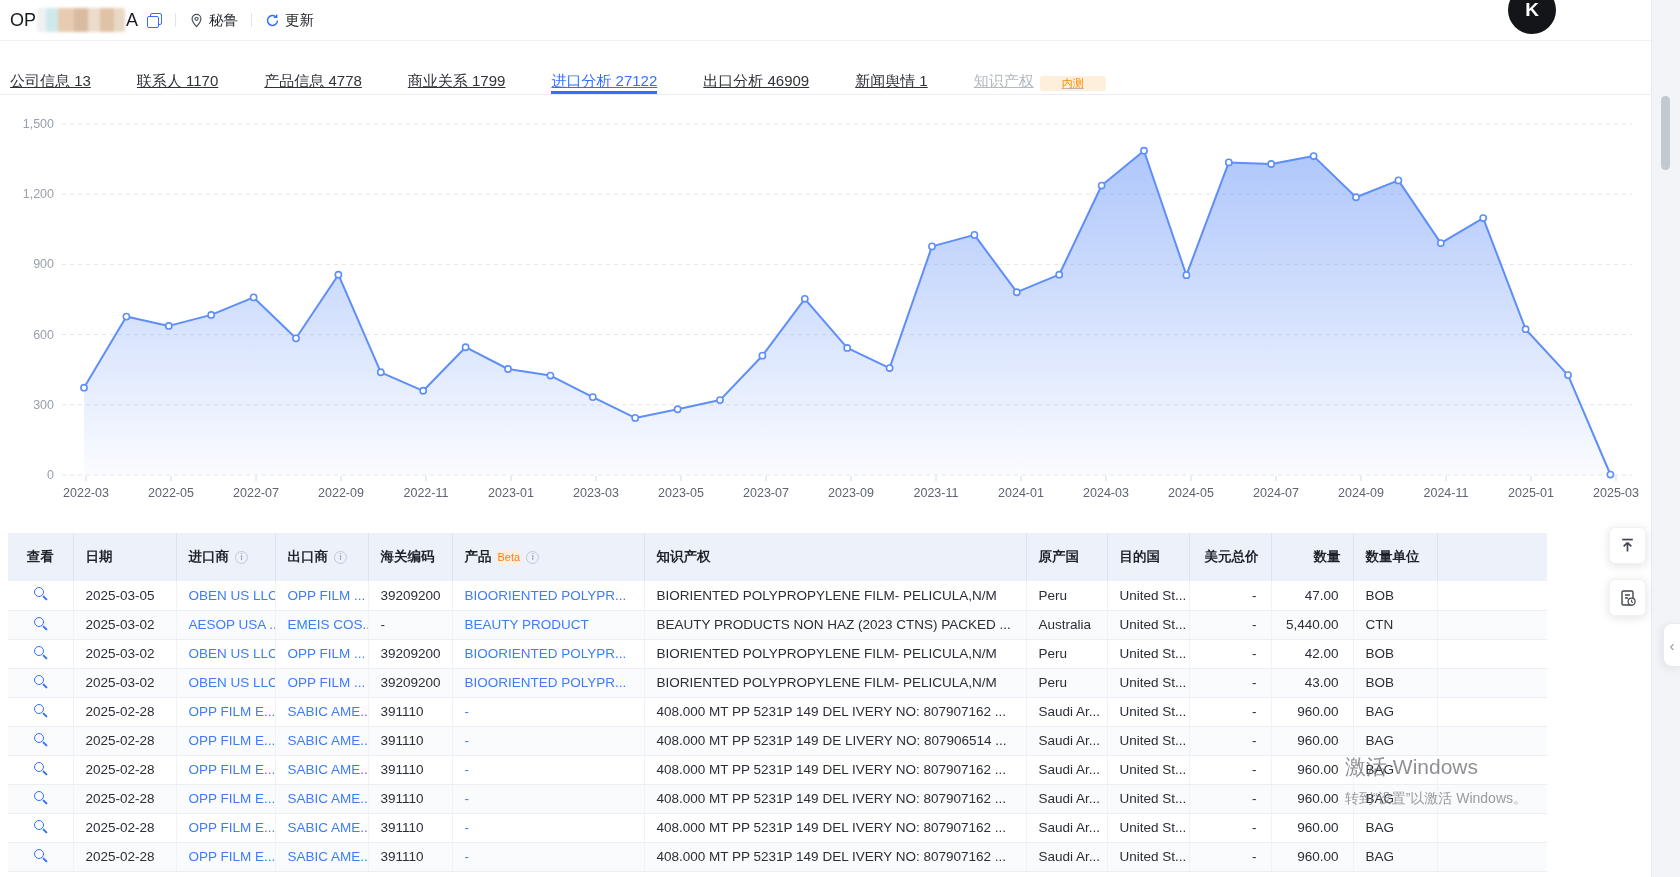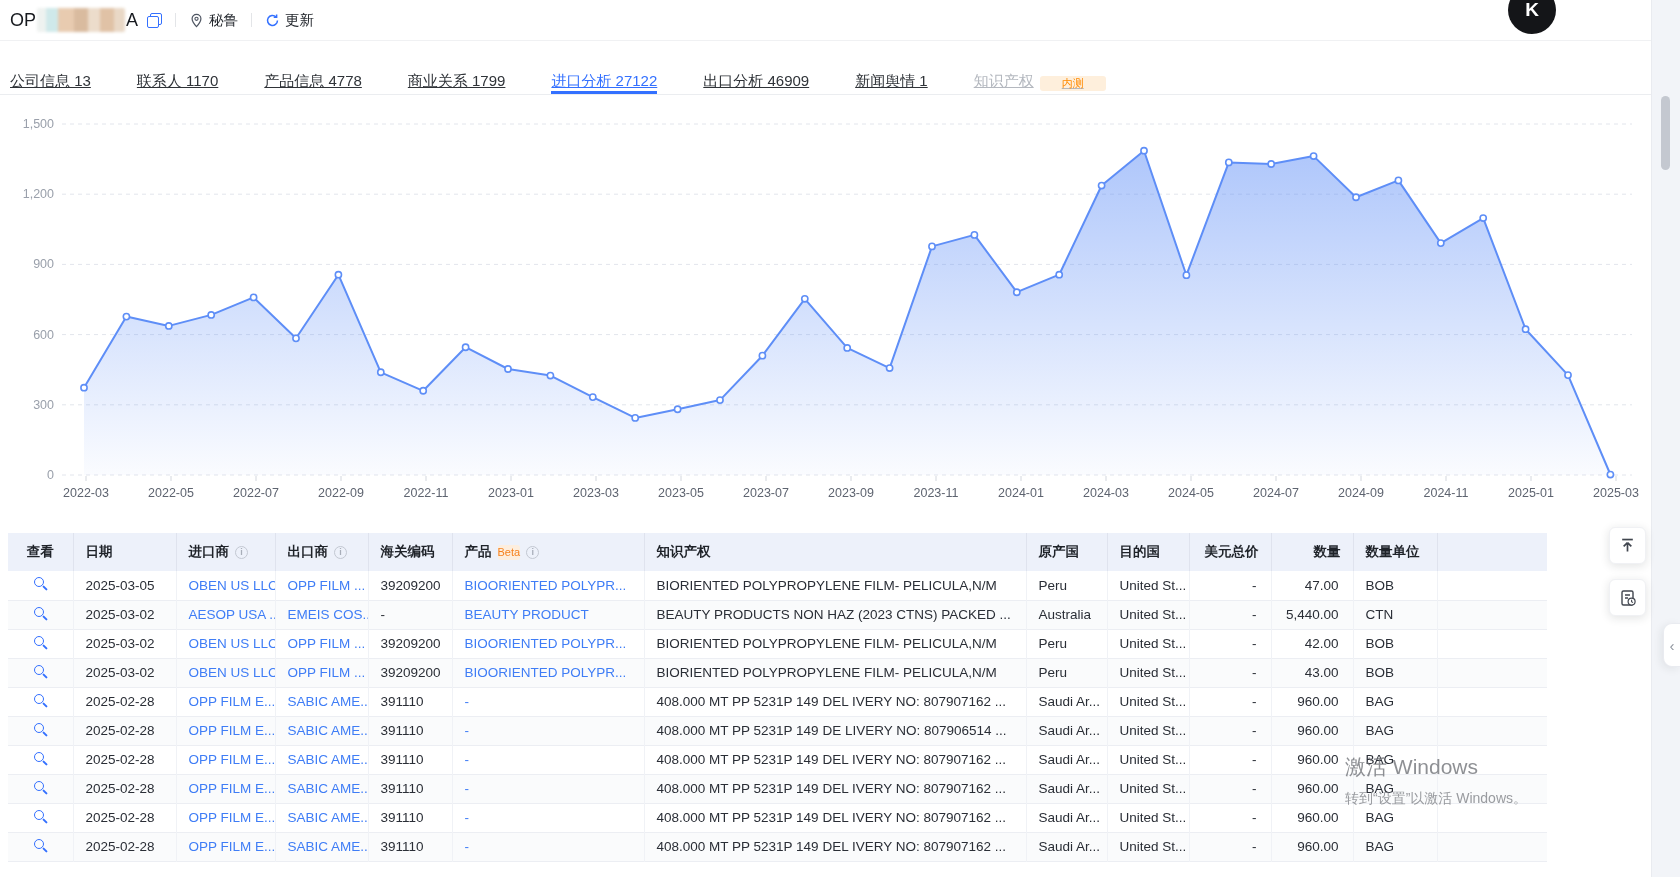--- a/index.html
+++ b/index.html
@@ -41,21 +41,21 @@
         border-radius:3px; padding:2px 22px; line-height:1; font-weight:normal;}
 
   
   .chart-wrap{ position:relative; height:412px; width:1640px; overflow:hidden; background:#fff;}
 
   
   .table-wrap{ margin:26px 0 0 8px; width:1540px; }
   table{ border-collapse:collapse; table-layout:fixed; width:1539px; font-size:13.5px;}
   th,td{ padding:0 12px; height:29px; overflow:hidden; white-space:nowrap; text-overflow:clip;
          border-right:1px solid #f0f2f6; }
-  thead th{ height:38px; background:#edf1fa; border-right:1px solid #dfe3ee;
+  thead th{ height:48px; background:#edf1fa; border-right:1px solid #dfe3ee;
          font-weight:bold; color:#1f2329; text-align:left; font-size:13.5px;}
   thead th:last-child, td:last-child{ border-right:none; }
   tbody tr{ border-bottom:1px solid #eceef3; background:#fff;}
   tbody tr.alt{ background:#fafbfc; }
   .th-inner{ display:flex; align-items:center; gap:6px; }
   .th-inner.right{ justify-content:flex-end; }
   .th-inner.center{ justify-content:center; }
   td.center{ text-align:center; }
   td.right{ text-align:right; padding-right:14px; }
   .cell-link{ color:#3f7df6; cursor:pointer; }

